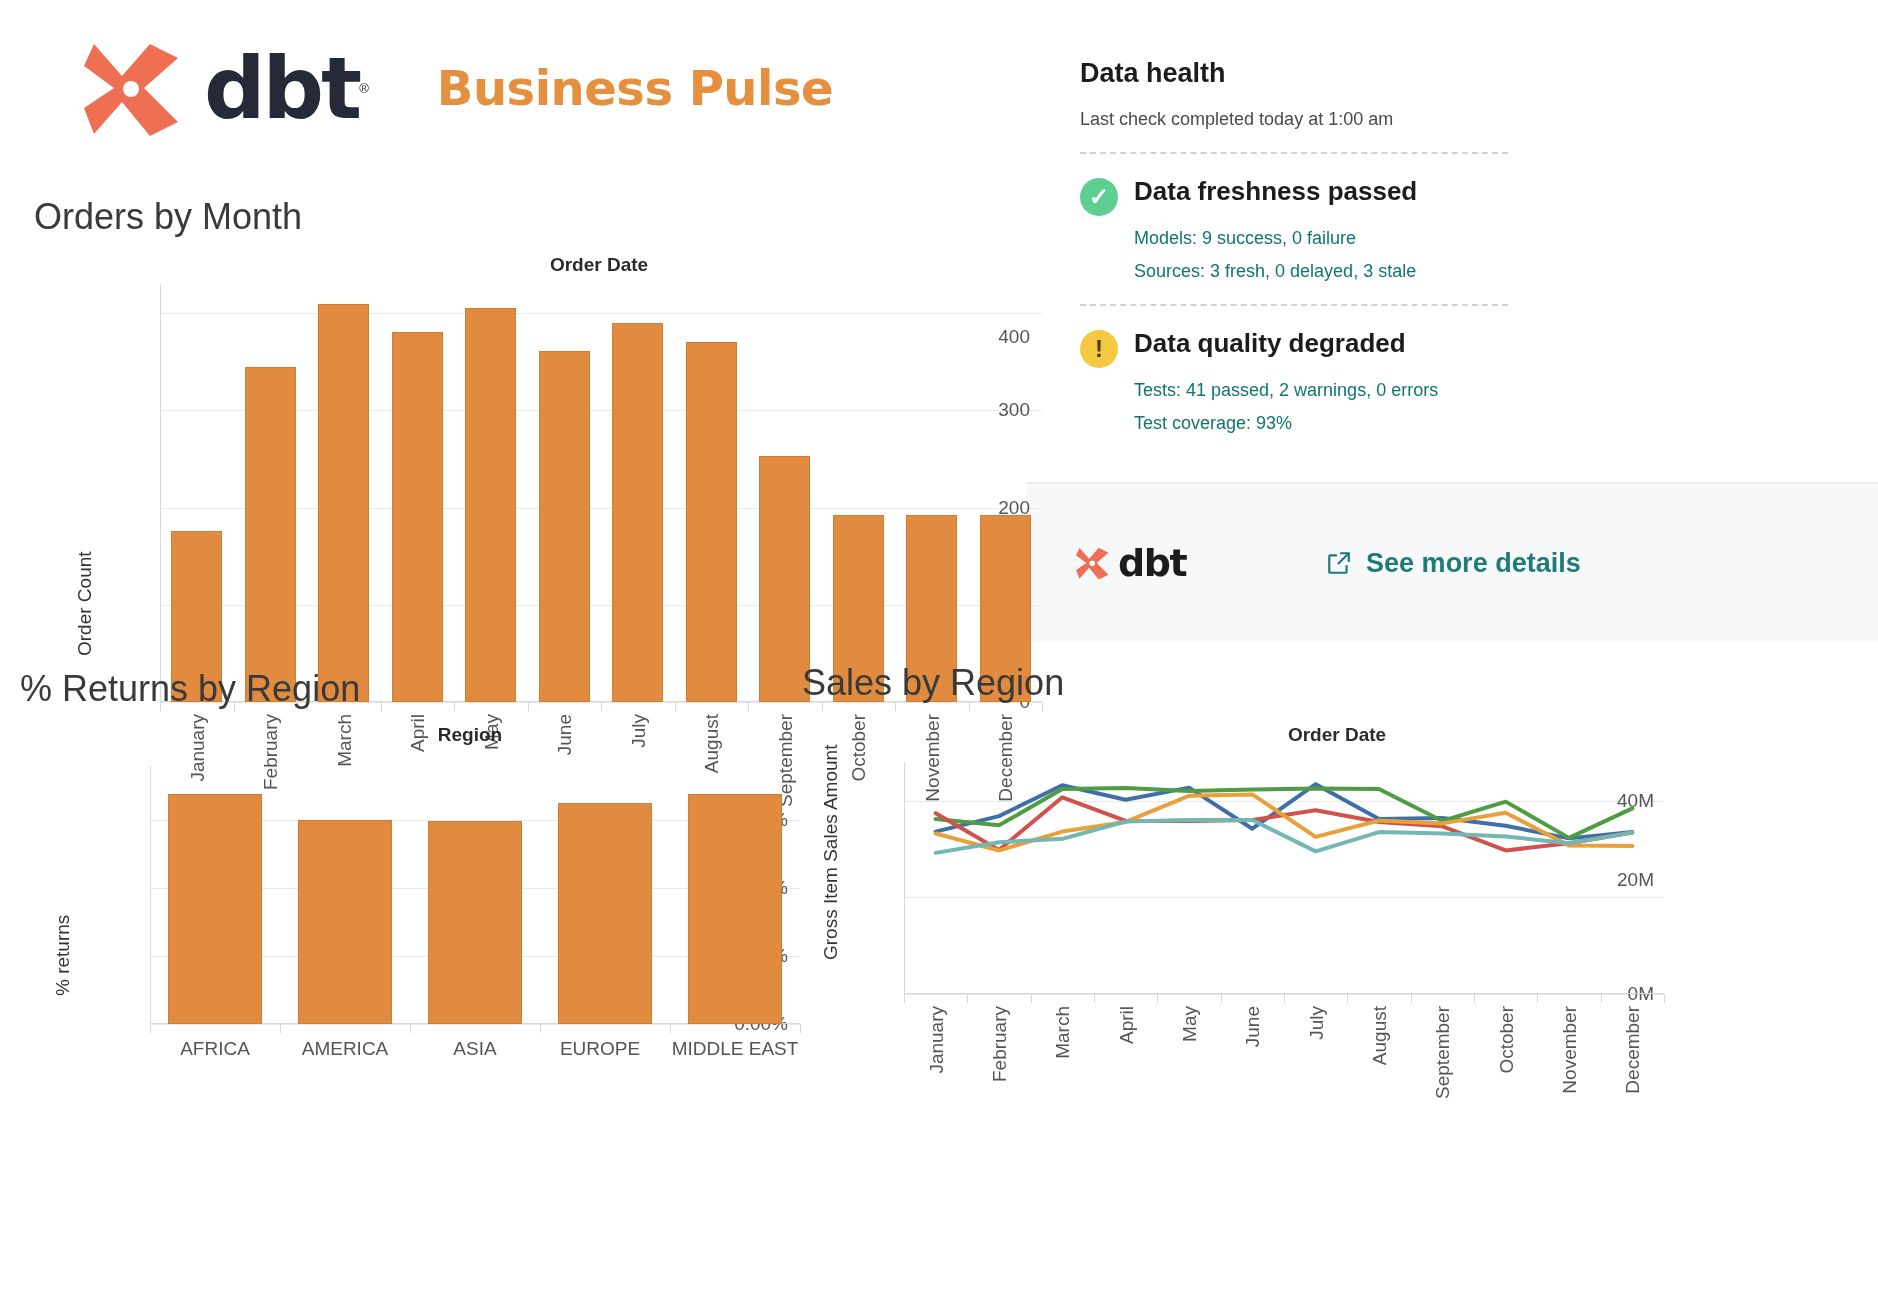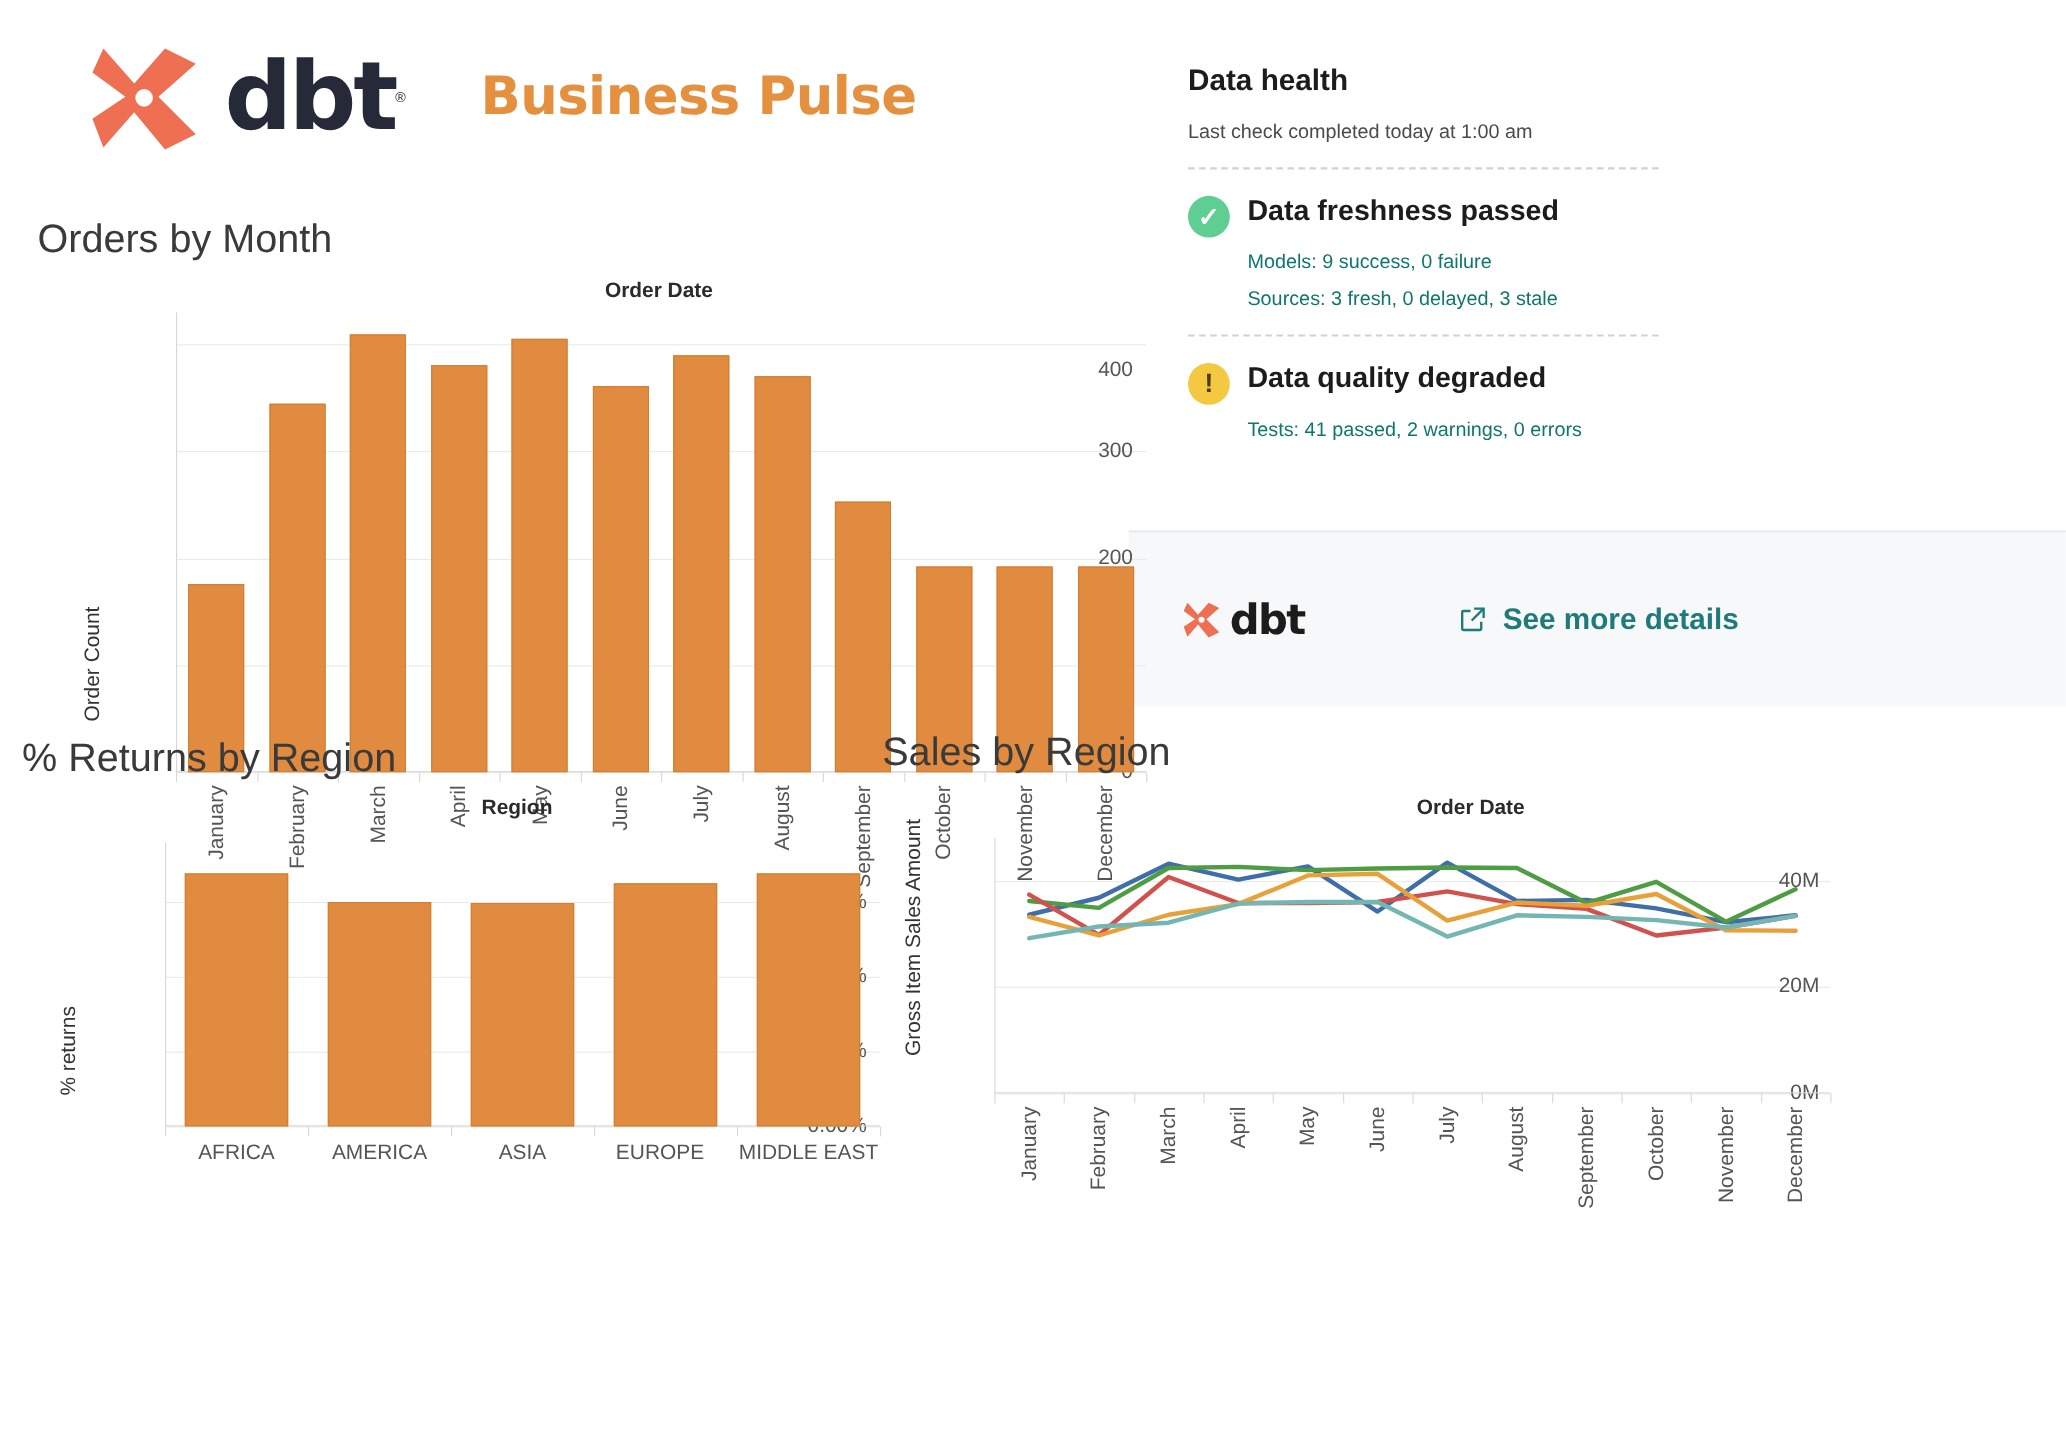--- a/index.html
+++ b/index.html
@@ -121,20 +121,21 @@
     </div>
 
     <div class="dashed"></div>
 
     <div class="health-row">
       <div class="status-dot dot-warn">!</div>
       <div class="health-title">Data quality degraded</div>
     </div>
     <div class="health-lines">
       <div class="health-line">Tests: 41 passed, 2 warnings, 0 errors</div>
+      <div class="health-line">Test coverage: 93%</div>
     </div>
   </div>
 
   <div id="details-panel">
     <div class="dp-logo">
       <svg width="42" height="36" viewBox="0 0 122 104">
         <path d="M16 8 L44 40 L72 8 L100 22 L66 52 L100 86 L72 100 L44 66 L16 98 L6 72 L36 52 L6 30 Z" fill="#ef6f52"></path>
         <circle cx="53" cy="53" r="8" fill="#ffffff"></circle>
       </svg>
       <span class="dp-word">dbt</span>
@@ -241,21 +242,21 @@
   </div>
 
   <div id="sales-section">
     <div class="sec-title">Sales by Region</div>
     <div class="chart-top-title" id="sales-chart-title">Order Date</div>
     <div class="axis-label-y" id="sales-ylab">Gross Item Sales Amount</div>
     <div id="sales-plot">
         <div class="grid-line" style="top: 232px;"></div>
         <div class="tick-txt sales-ytick" style="top: 232px;">0M</div>
         <div class="grid-line" style="top: 135.333px;"></div>
-        <div class="tick-txt sales-ytick" style="top: 135px;">20M</div>
+        <div class="tick-txt sales-ytick" style="top: 118px;">20M</div>
         <div class="grid-line" style="top: 38.6667px;"></div>
         <div class="tick-txt sales-ytick" style="top: 38.6667px;">40M</div>
         <div class="axis-v" style="left: 0px;"></div>
         <div class="axis-h" style="bottom: 0px;"></div>
         <svg class="sales-svg" viewBox="0 0 760 232" preserveAspectRatio="none">
           <polyline points="31.666666666666668,69.6 95,54.133333333333354 158.33333333333334,23.19999999999999 221.66666666666666,37.69999999999999 285,25.616666666666646 348.33333333333337,66.69999999999999 411.6666666666667,22.23333333333332 475.00000000000006,57.0333333333333 538.3333333333334,56.06666666666666 601.6666666666666,63.80000000000001 665,76.36666666666665 728.3333333333334,70.08333333333334" fill="none" stroke="#3f6ea8" stroke-width="4" stroke-linejoin="round" stroke-linecap="round"></polyline>
           <polyline points="31.666666666666668,57.0333333333333 95,63.31666666666666 158.33333333333334,27.066666666666663 221.66666666666666,26.099999999999994 285,29 348.33333333333337,27.55000000000001 411.6666666666667,26.583333333333343 475.00000000000006,27.066666666666663 538.3333333333334,58.9666666666667 601.6666666666666,39.633333333333354 665,75.88333333333335 728.3333333333334,46.400000000000006" fill="none" stroke="#4e9c43" stroke-width="4" stroke-linejoin="round" stroke-linecap="round"></polyline>
           <polyline points="31.666666666666668,51.23333333333332 95,87.96666666666667 158.33333333333334,35.2833333333333 221.66666666666666,58.9666666666667 285,58.9666666666667 348.33333333333337,58 411.6666666666667,48.33333333333334 475.00000000000006,59.93333333333334 538.3333333333334,64.2833333333333 601.6666666666666,88.44999999999999 665,81.19999999999999 728.3333333333334,70.56666666666666" fill="none" stroke="#d1514d" stroke-width="4" stroke-linejoin="round" stroke-linecap="round"></polyline>
           <polyline points="31.666666666666668,71.5333333333333 95,88.44999999999999 158.33333333333334,69.6 221.66666666666666,59.93333333333334 285,33.83333333333334 348.33333333333337,32.383333333333354 411.6666666666667,74.91666666666666 475.00000000000006,58.48333333333332 538.3333333333334,61.383333333333354 601.6666666666666,50.75 665,83.61666666666667 728.3333333333334,84.1" fill="none" stroke="#e8a13a" stroke-width="4" stroke-linejoin="round" stroke-linecap="round"></polyline>
           <polyline points="31.666666666666668,90.86666666666667 95,80.23333333333332 158.33333333333334,76.85 221.66666666666666,59.44999999999999 285,58 348.33333333333337,58 411.6666666666667,89.41666666666666 475.00000000000006,70.08333333333334 538.3333333333334,71.5333333333333 601.6666666666666,74.43333333333334 665,81.19999999999999 728.3333333333334,70.56666666666666" fill="none" stroke="#74b6b2" stroke-width="4" stroke-linejoin="round" stroke-linecap="round"></polyline>

